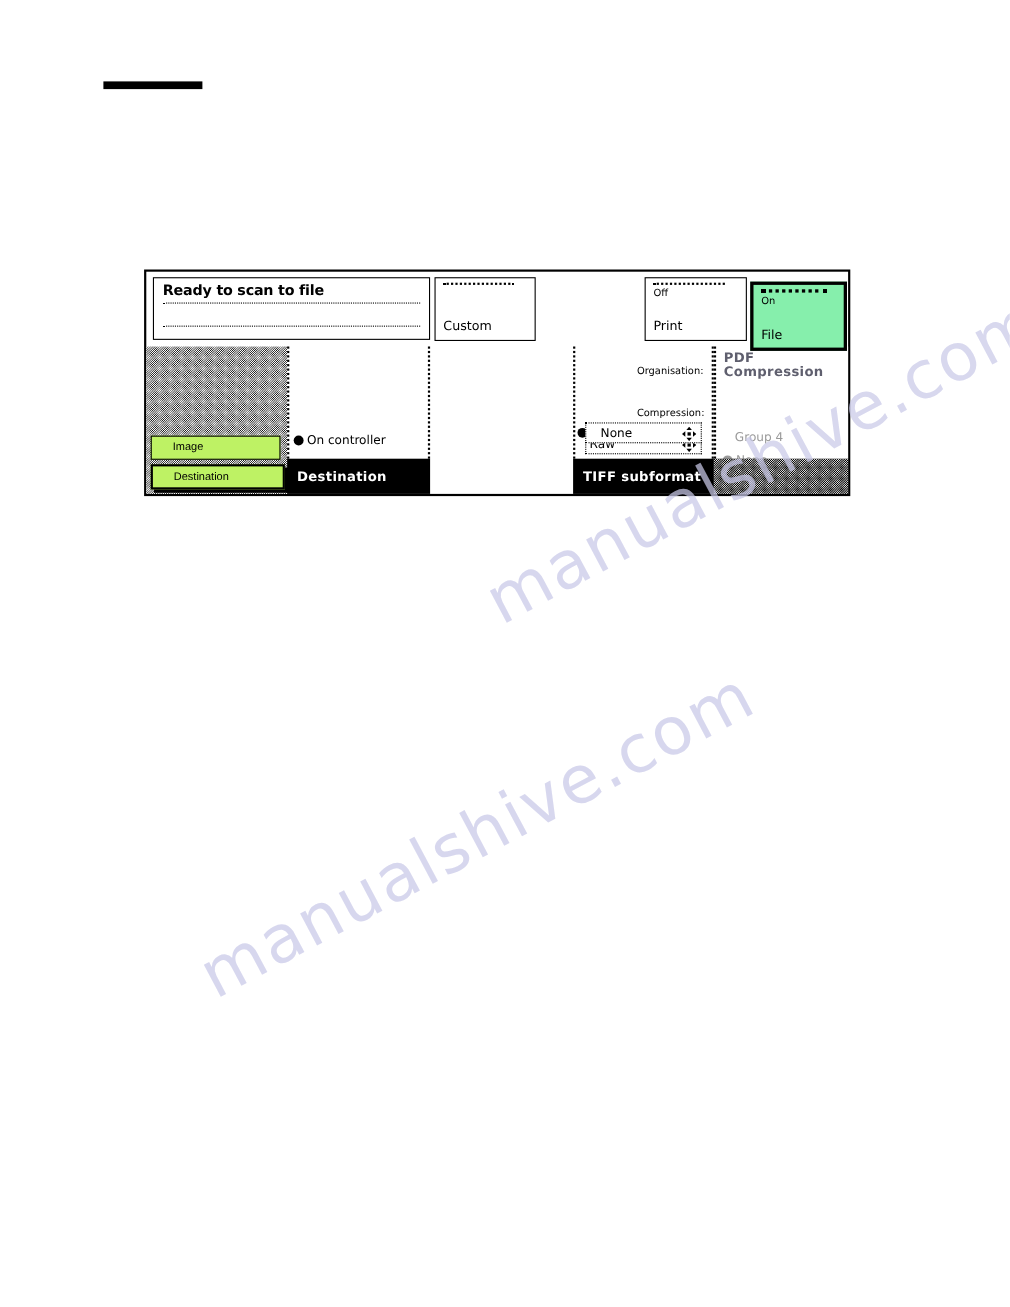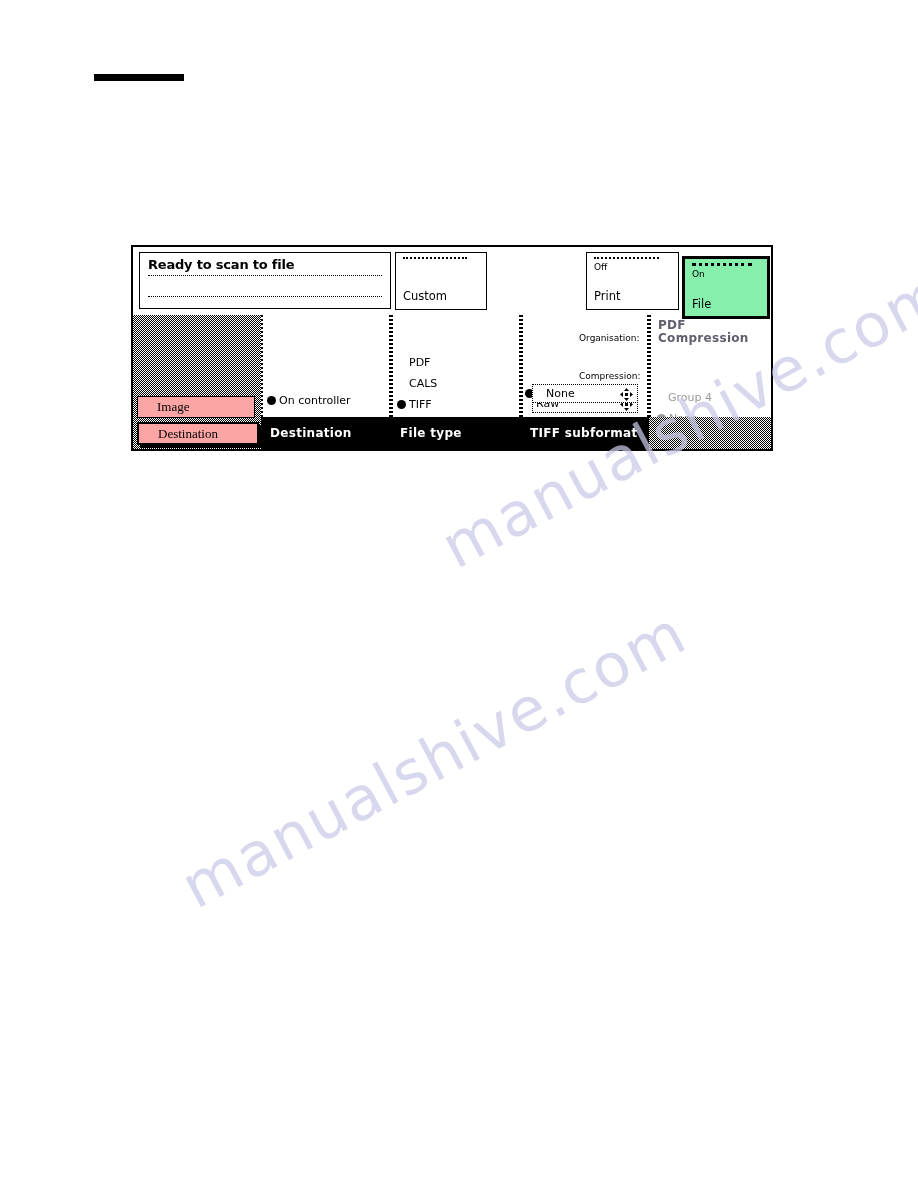--- a/index.html
+++ b/index.html
@@ -174,25 +174,25 @@
     height: 134px;
   }
   #leftnav-fill {
     position: absolute;
     left: 0; top: 0;
     width: 128px;
     height: 134px;
   }
   .lbtn {
     position: absolute;
-    background: #fca5a5;
+    background: #bef264;
     border: 1px solid #000;
     box-sizing: border-box;
-    font-size: 13px;
-    font-family: Liberation Serif, serif;
+    font-size: 10px;
+    font-family: Liberation Sans, sans-serif;
     color: #000;
     padding-left: 19px;
     line-height: 20px;
   }
   #lbtn-image {
     left: 4px;
     top: 81px;
     width: 118px;
     height: 22px;
   }
@@ -397,34 +397,20 @@
 
     <div class="col" id="col-destination">
       <div class="col-body">
         <div class="opt" id="opt-oncontroller">
           <span class="radio"></span><span>On controller</span>
         </div>
       </div>
       <div class="col-head">Destination</div>
     </div>
 
-    <div class="col" id="col-filetype">
-      <div class="col-body">
-        <div class="opt" id="opt-pdf">
-          <span>PDF</span>
-        </div>
-        <div class="opt" id="opt-cals">
-          <span>CALS</span>
-        </div>
-        <div class="opt" id="opt-tiff">
-          <span class="radio"></span><span>TIFF</span>
-        </div>
-      </div>
-      <div class="col-head">File type</div>
-    </div>
 
     <div class="col" id="col-tiff">
       <div class="col-body">
 
         <div class="field-label" id="lbl-organisation">Organisation:</div>
         <div class="spinbox" id="box-organisation">
           <span>Raw</span>
           <svg class="spin-ico" viewBox="0 0 13 13">
             <polygon points="6.5,0 9,3 4,3" fill="#000"></polygon>
             <polygon points="6.5,13 9,10 4,10" fill="#000"></polygon>

